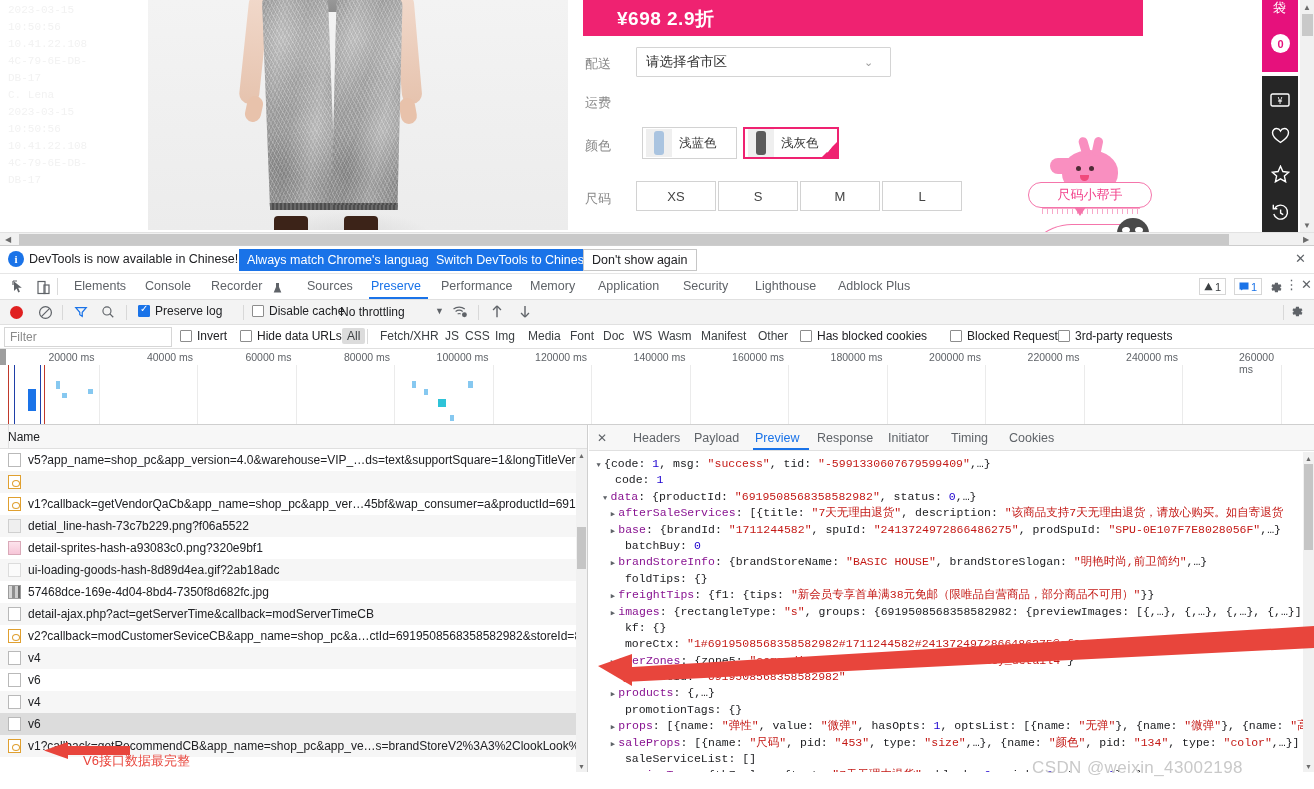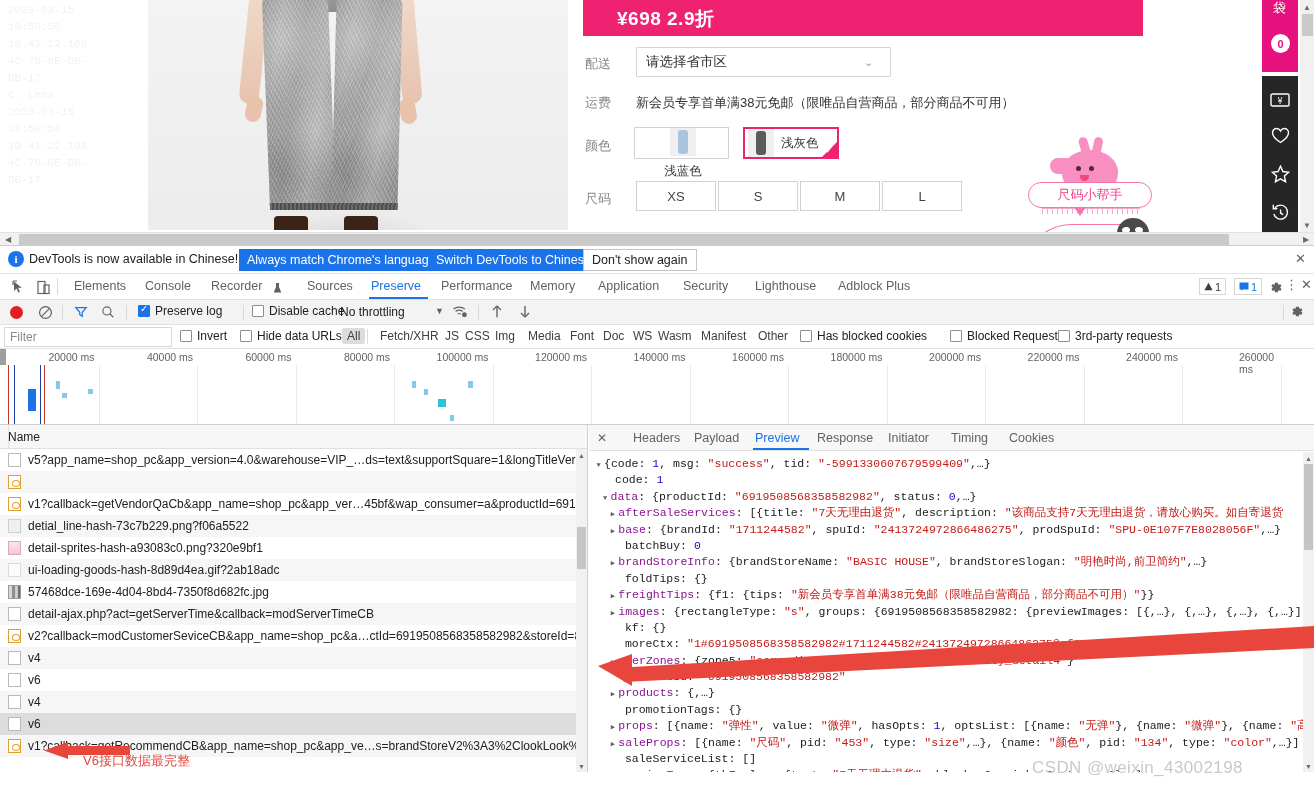--- a/index.html
+++ b/index.html
@@ -75,21 +75,21 @@
   #select-region {
     position:absolute; left:53px; top:47px; width:255px; height:30px;
     border:1px solid #d4d4d4; background:#fff; font-size:13.5px; color:#333;
     padding:5px 9px; border-radius:1px;
   }
   #select-chevron { position:absolute; left:281px; top:56px; color:#9b9b9b; font-size:11px; }
   .color-chip {
     position:absolute; top:127px; height:32px; border:1px solid #d2d2d2;
     background:#fff; display:flex; align-items:center; gap:7px; padding-left:3px;
   }
-  #chip-blue { left:51px; width:95px;flex-direction:column; }
+  #chip-blue { left:59px; width:95px; }
   #chip-grey { left:160px; width:96px; border:2px solid #ef2271; }
   .chip-thumb { width:26px; height:28px; background:#efefef; position:relative; overflow:hidden; flex:none; }
   .chip-thumb i { position:absolute; left:8px; top:2px; width:10px; height:24px; border-radius:3px; display:block; }
   .chip-label { font-size:12.5px; color:#333; }
   #chip-check {
     position:absolute; right:-1px; bottom:-1px; width:0; height:0;
     border-style:solid; border-width:0 0 17px 17px; border-color:transparent transparent #ef2271 transparent;
   }
   #chip-check span { position:absolute; left:-13px; top:4px; color:#fff; font-size:9px; }
   .size-box {
@@ -331,21 +331,20 @@
       <span class="price">¥698 2.9折</span>
     </div>
 
     <span class="flabel" style="left:2px; top:55px;">配送</span>
     <div id="select-region">
       <span>请选择省市区</span>
     </div>
     <span id="select-chevron">⌄</span>
 
     <span class="flabel" style="left:2px; top:94px;">运费</span>
-    <span class="frow" style="left:53px; top:94px;">新会员专享首单满38元免邮（限唯品自营商品，部分商品不可用）</span>
 
     <span class="flabel" style="left:2px; top:137px;">颜色</span>
     <div class="color-chip" id="chip-blue">
       <span class="chip-thumb">
           <i style="background:#aac4e0"></i>
         </span>
       <span class="chip-label">浅蓝色</span>
     </div>
     <div class="color-chip" id="chip-grey">
       <span class="chip-thumb">

